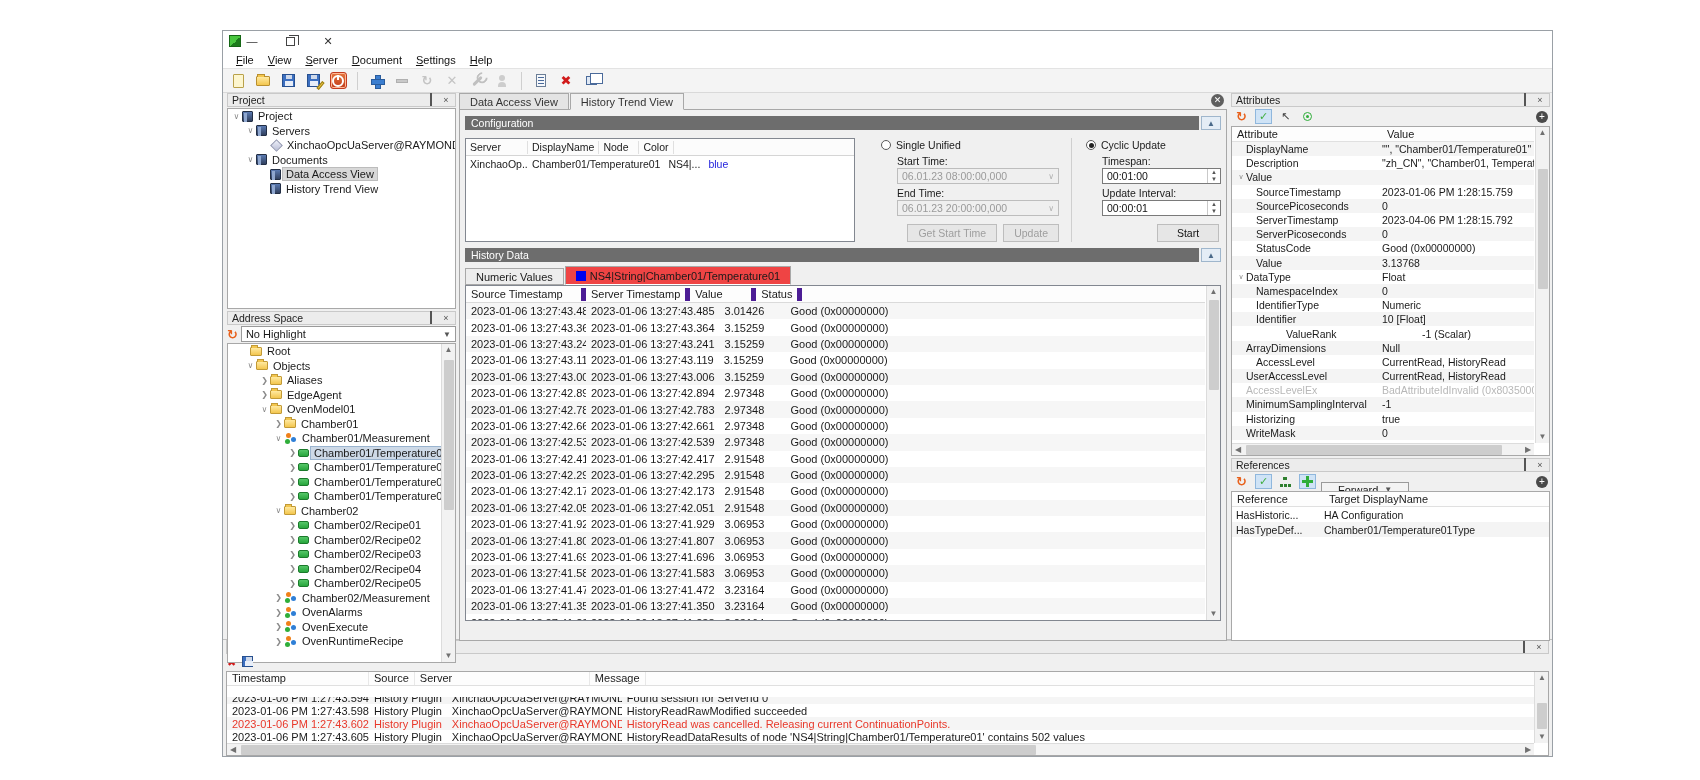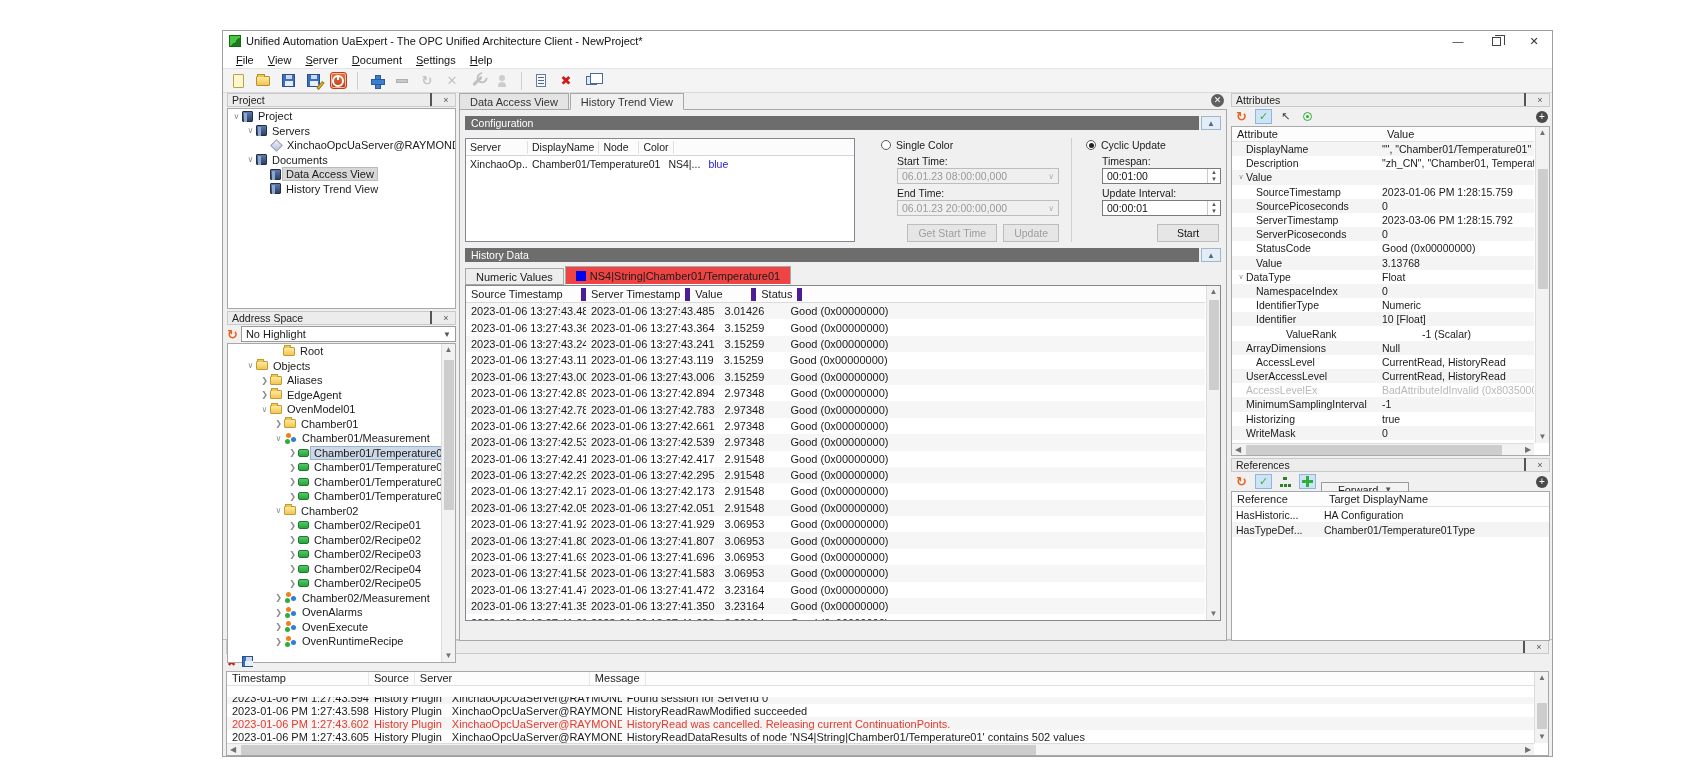--- a/index.html
+++ b/index.html
@@ -183,21 +183,20 @@
   .log-vscroll{position:absolute;right:0;top:0;bottom:12px;width:14px;background:#f2f2f2;border-left:1px solid #dcdcdc;display:flex;flex-direction:column;}
 </style>
 </head>
 <body>
 
 <div class="canvas">
 <div class="window">
 
   <div class="titlebar">
     <span class="app-icon"></span>
-    <span class="title-text">Unified Automation UaExpert - The OPC Unified Architecture Client - NewProject*</span>
     <div class="win-controls">
       <span class="win-btn">—</span>
       <span class="win-btn">
             <span class="wb-restore"></span>
           </span>
       <span class="win-btn">✕</span>
     </div>
   </div>
 
   <div class="menubar">
@@ -309,21 +308,21 @@
           </div>
         </div>
         <div class="tree" id="address-tree">
           <div class="vscroll">
             <div class="vs-arrow">▲</div>
             <div class="vs-track">
                   <div class="vs-thumb" style="top:4px;height:150px;"></div>
                 </div>
             <div class="vs-arrow">▼</div>
           </div>
-        <div class="tree-row" style="padding-left: 4px; margin-left: 40px;">
+        <div class="tree-row" style="padding-left: 11px;">
                 <span class="tw-exp"></span>
                 <span class="ticon ic-folder"></span>
                 <span class="tw-label">Root</span>
               </div>
               <div class="tree-row" style="padding-left: 17px;">
                 <span class="tw-exp">∨</span>
                 <span class="ticon ic-folder"></span>
                 <span class="tw-label">Objects</span>
               </div>
               <div class="tree-row" style="padding-left: 31px;">
@@ -451,21 +450,21 @@
             <div class="cfg-row">
               <div class="cw1">XinchaoOp...</div>
               <div class="cw2">Chamber01/Temperature01</div>
               <div class="cw3">NS4|...</div>
               <div class="cw4" style="color:#2222dd;">blue</div>
             </div>
           </div>
           <div class="grp grp-single">
             <div class="rrow">
               <span class="radio"></span>
-              <label>Single Color</label>
+              <label>Single Unified</label>
             </div>
             <div class="lab dim">Start Time:</div>
             <div class="combo">
               <span>06.01.23 08:00:00,000</span>
               <span class="dd-arrow">∨</span>
             </div>
             <div class="lab dim">End Time:</div>
             <div class="combo">
               <span>06.01.23 20:00:00,000</span>
               <span class="dd-arrow">∨</span>
@@ -709,21 +708,21 @@
                   <div class="a-row">
                     <div class="a-name" style="padding-left: 24px;">
                       <span>SourcePicoseconds</span>
                     </div>
                     <div class="a-val">0</div>
                   </div>
                   <div class="a-row">
                     <div class="a-name" style="padding-left: 24px;">
                       <span>ServerTimestamp</span>
                     </div>
-                    <div class="a-val">2023-03-06 PM 1:28:15.792</div>
+                    <div class="a-val">2023-04-06 PM 1:28:15.792</div>
                   </div>
                   <div class="a-row">
                     <div class="a-name" style="padding-left: 24px;">
                       <span>ServerPicoseconds</span>
                     </div>
                     <div class="a-val">0</div>
                   </div>
                   <div class="a-row">
                     <div class="a-name" style="padding-left: 24px;">
                       <span>StatusCode</span>

